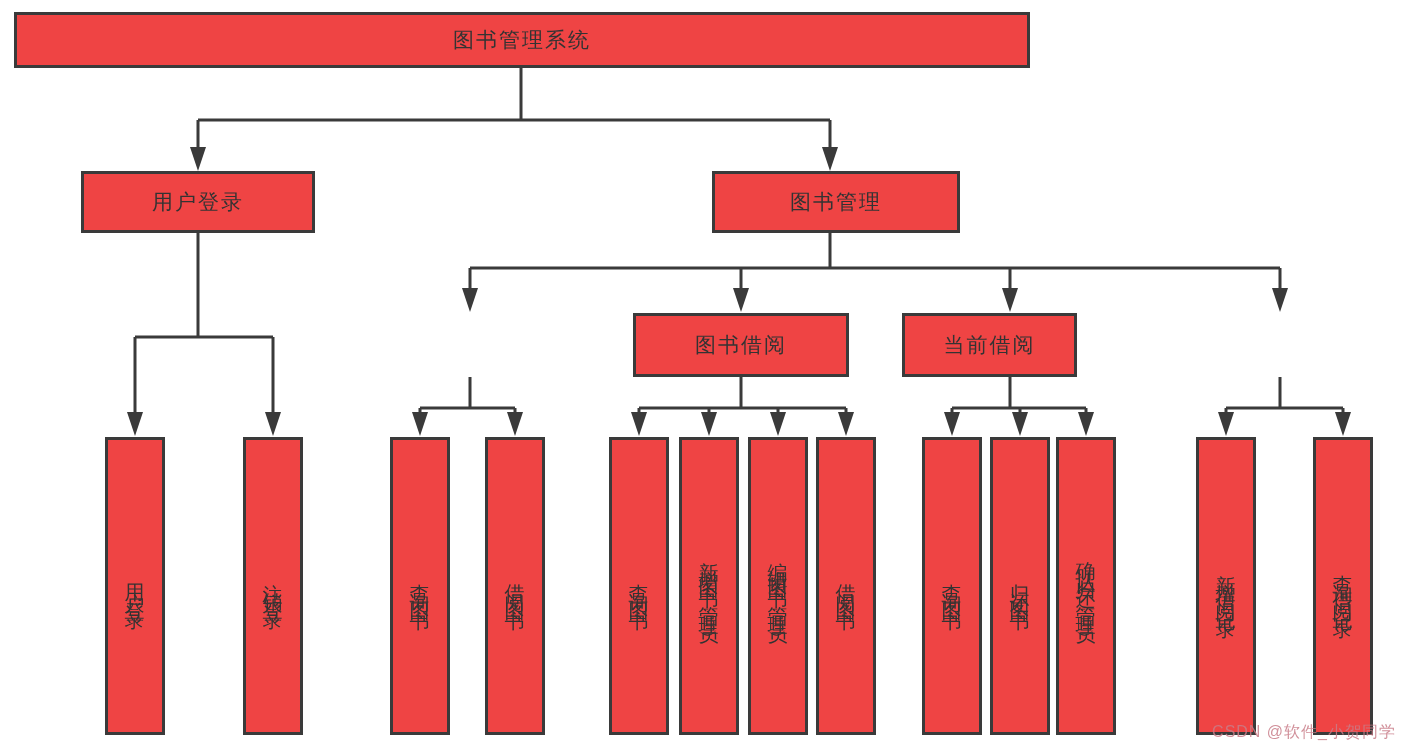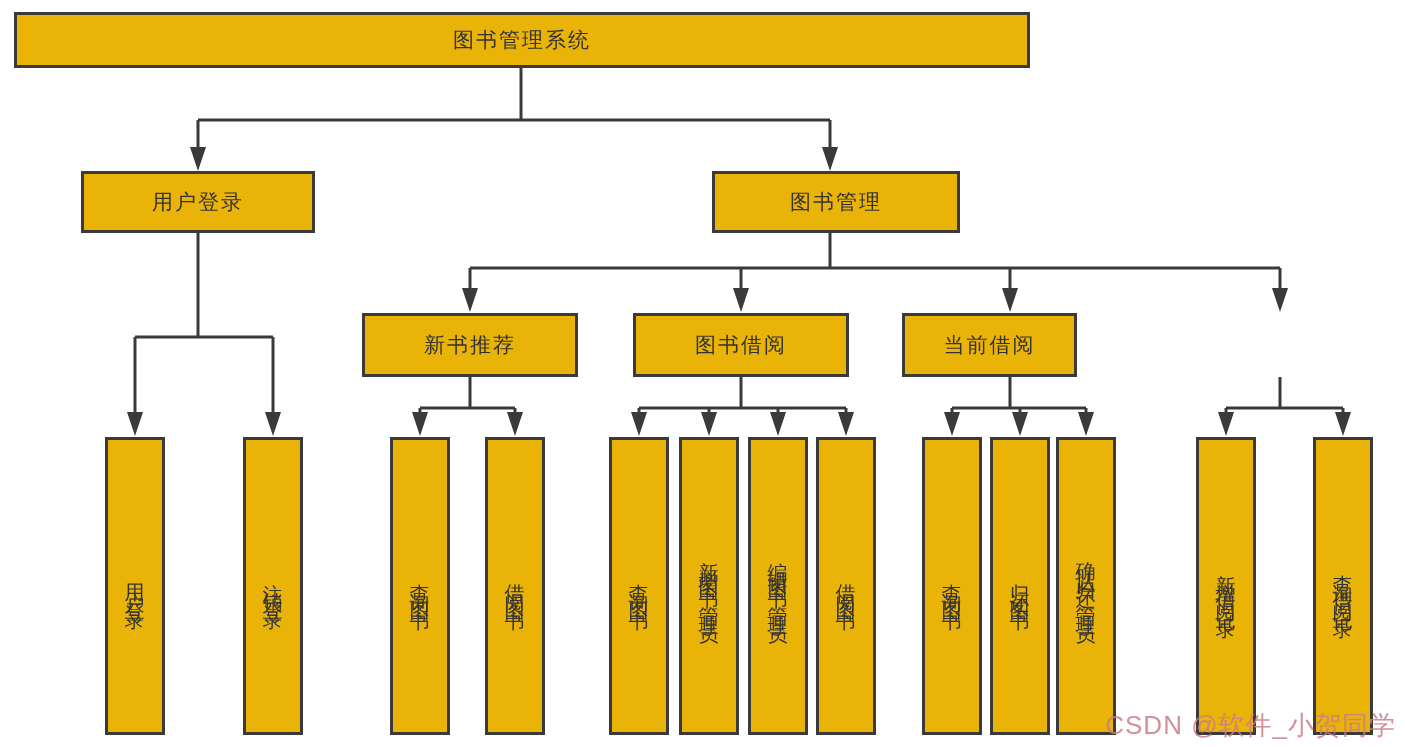--- a/index.html
+++ b/index.html
@@ -13,21 +13,21 @@
   }
   #connector-svg {
     position: absolute;
     left: 0; top: 0;
     width: 1405px; height: 747px;
   }
   .node {
     position: absolute;
     box-sizing: border-box;
     border: 3px solid #3a3a3a;
-    background: #eab308;
+    background: #ef4444;
     display: flex;
     align-items: center;
     justify-content: center;
     color: #333333;
   }
   .node.h span {
     font-size: 21px;
     letter-spacing: 2px;
     white-space: nowrap;
   }
@@ -40,21 +40,21 @@
     text-orientation: mixed;
     font-size: 20px;
     letter-spacing: 9px;
     line-height: 1;
     white-space: nowrap;
   }
   #watermark {
     position: absolute;
     right: 9px;
     bottom: 4px;
-    font-size: 26px;
+    font-size: 16px;
     letter-spacing: 1px;
     color: rgba(201, 124, 136, 0.85);
     white-space: nowrap;
     pointer-events: none;
   }
 </style>
 </head>
 <body>
 
 <div id="stage">
@@ -110,23 +110,20 @@
     <span>图书管理系统</span>
   </div>
 
   <div class="node h" style="left:81px; top:171px; width:234px; height:62px;">
     <span>用户登录</span>
   </div>
   <div class="node h" style="left:712px; top:171px; width:248px; height:62px;">
     <span>图书管理</span>
   </div>
 
-  <div class="node h" style="left:362px; top:313px; width:216px; height:64px;">
-    <span>新书推荐</span>
-  </div>
   <div class="node h" style="left:633px; top:313px; width:216px; height:64px;">
     <span>图书借阅</span>
   </div>
   <div class="node h" style="left:902px; top:313px; width:175px; height:64px;">
     <span>当前借阅</span>
   </div>
 
   <div class="node v" style="left:105px; top:437px; width:60px; height:298px;">
     <span>用户登录</span>
   </div>

